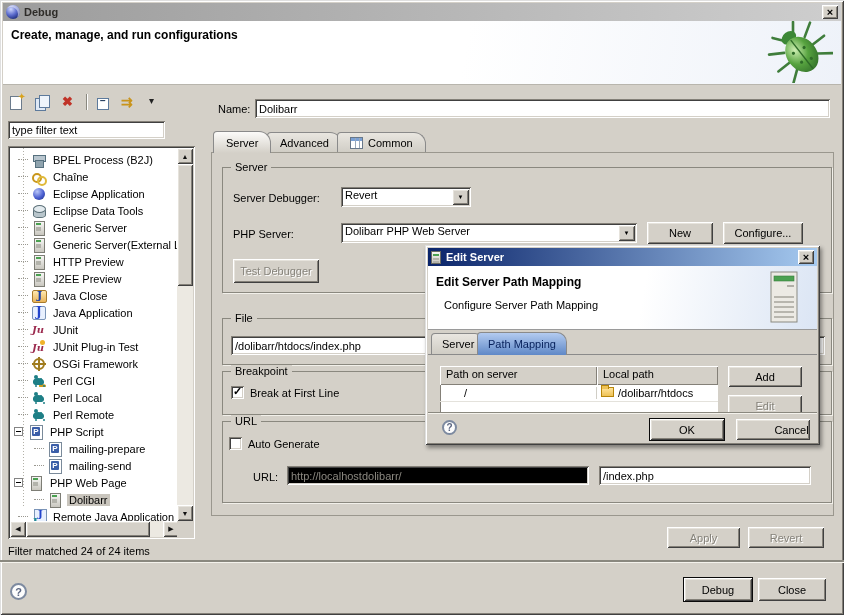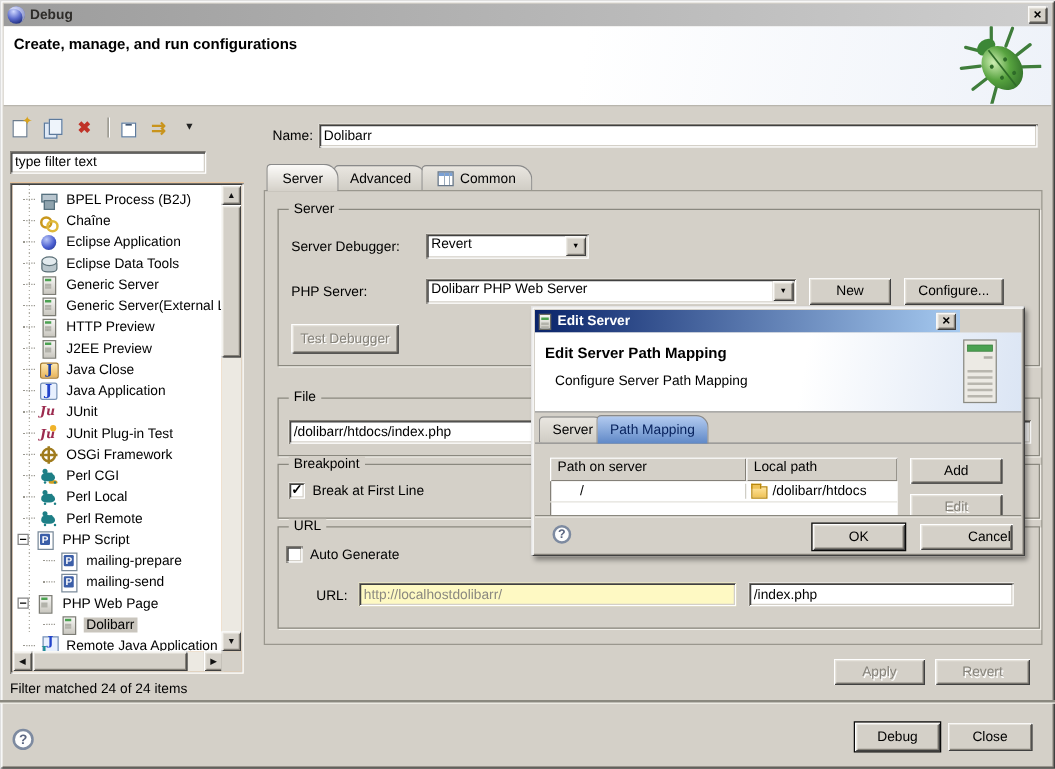--- a/index.html
+++ b/index.html
@@ -33,21 +33,21 @@
                 inset 2px 2px 0 #e6e3dc, inset -2px -2px 0 #848078;
   }
   .btn.disabled { color:#86837b; text-shadow:1px 1px 0 #fff; }
 
   .field {
     background:#fff; padding:2px 4px; white-space:nowrap; overflow:hidden;
     box-shadow: inset 1px 1px 0 #848078, inset -1px -1px 0 #fff,
                 inset 2px 2px 0 #404040, inset -2px -2px 0 #d4d0c8;
     border:none; font-family:"Liberation Sans",sans-serif; font-size:11px; color:#000;
   }
-  .field.gray { background:#fef9c3; color:#8b8880; }
+  .field.gray { background:#000000; color:#8b8880; }
 
   .groupbox { position:absolute; border:1px solid #8a887f; box-shadow:1px 1px 0 #f2f0ea; }
   .legend { position:absolute; top:-7px; left:8px; background:#d4d0c8; padding:0 4px; }
 
   
   .titlebar {
     left:3px; top:3px; width:838px; height:18px;
     background:linear-gradient(to right,#9c9c9c,#cecece);
     display:flex; align-items:center; padding:0 3px; gap:4px;
   }
@@ -163,42 +163,42 @@
 
   .hrule { left:0; top:560px; width:844px; height:2px; background:#8a887f; box-shadow:0 1px 0 #f4f2ec; }
   .helpcircle { width:17px; height:17px; border:2px solid #7d8aa0; border-radius:50%; color:#5a6580;
                 display:flex; align-items:center; justify-content:center; font-weight:bold; font-size:11px; background:#fdfdfd; }
 
   
   .dialog { left:425px; top:245px; width:395px; height:200px; background:#d4d0c8; z-index:10;
             box-shadow: inset 1px 1px 0 #dfdfdf, inset -1px -1px 0 #404040,
                         inset 2px 2px 0 #fff, inset -2px -2px 0 #848078,
                         2px 3px 4px rgba(0,0,0,.4); }
-  .dlg-title { left:3px; top:3px; width:340px; height:18px;
+  .dlg-title { left:3px; top:3px; width:389px; height:18px;
                background:linear-gradient(to right,#0a246a,#a6caf0);
                display:flex; align-items:center; gap:5px; padding:0 3px; color:#fff; font-weight:bold; }
   .mini-server { width:10px; height:13px; background:linear-gradient(#f6f6f4,#c9c7bf); border:1px solid #6a6a62; position:relative; flex:none; }
   .mini-server::before { content:""; position:absolute; left:1px; top:2px; width:6px; height:2px; background:#4ba151; box-shadow:0 4px 0 #b3b3ab, 0 7px 0 #b3b3ab; }
   .dlg-header { left:3px; top:21px; width:389px; height:64px; background:linear-gradient(100deg,#ffffff 55%,#dbe5f4); border-bottom:1px solid #9a9a9a; }
   .dlg-heading { position:absolute; left:8px; top:9px; font-size:12px; font-weight:bold; }
   .dlg-subheading { position:absolute; left:16px; top:33px; }
   .dlg-tab { position:absolute; height:21px; top:88px; display:flex; align-items:center; padding:0 10px;
              border:1px solid #8a8a8a; border-bottom:none; border-radius:4px 10px 0 0;
              background:linear-gradient(#e9e6e0,#cfccc4); z-index:1; }
   .dlg-tab.active { top:87px; height:23px; background:linear-gradient(#b3cbf0,#5f88c7); color:#07215c; z-index:3; }
   .dlg-body { left:3px; top:109px; width:389px; height:58px; border-top:1px solid #8a8a8a; z-index:2; }
 
   .ptable { position:absolute; left:12px; top:11px; width:278px; height:46px; background:#fff; overflow:hidden;
             box-shadow: inset 1px 1px 0 #848078, inset -1px -1px 0 #fff; }
   .pthead { display:flex; height:19px; }
   .pth { background:#d4d0c8; box-shadow: inset 1px 1px 0 #fff, inset -1px -1px 0 #848078; padding:2px 6px; }
   .pth.c1 { width:157px; } .pth.c2 { width:121px; }
   .ptrow { display:flex; height:17px; align-items:center; border-bottom:1px solid #e4e2dc; }
   .ptc1 { width:157px; padding-left:24px; border-right:1px solid #d0cec6; }
-  .ptc2 { width:121px; padding-left:4px; display:flex; align-items:flex-end; gap:4px; }
+  .ptc2 { width:121px; padding-left:4px; display:flex; align-items:flex-start; gap:4px; }
   .folder { width:13px; height:10px; background:linear-gradient(#ffe39a,#eec257); border:1px solid #b8860b; position:relative; flex:none; }
   .folder::before { content:""; position:absolute; left:-1px; top:-3px; width:6px; height:3px; background:#eec257; border:1px solid #b8860b; border-bottom:none; }
 
   .dlg-bottom { left:3px; top:167px; width:389px; height:30px; background:#d4d0c8;
                 border-top:1px solid #8a887f; box-shadow:inset 0 1px 0 #f4f2ec; z-index:5; }
 </style>
 </head>
 <body>
 
 <div class="win-frame">

